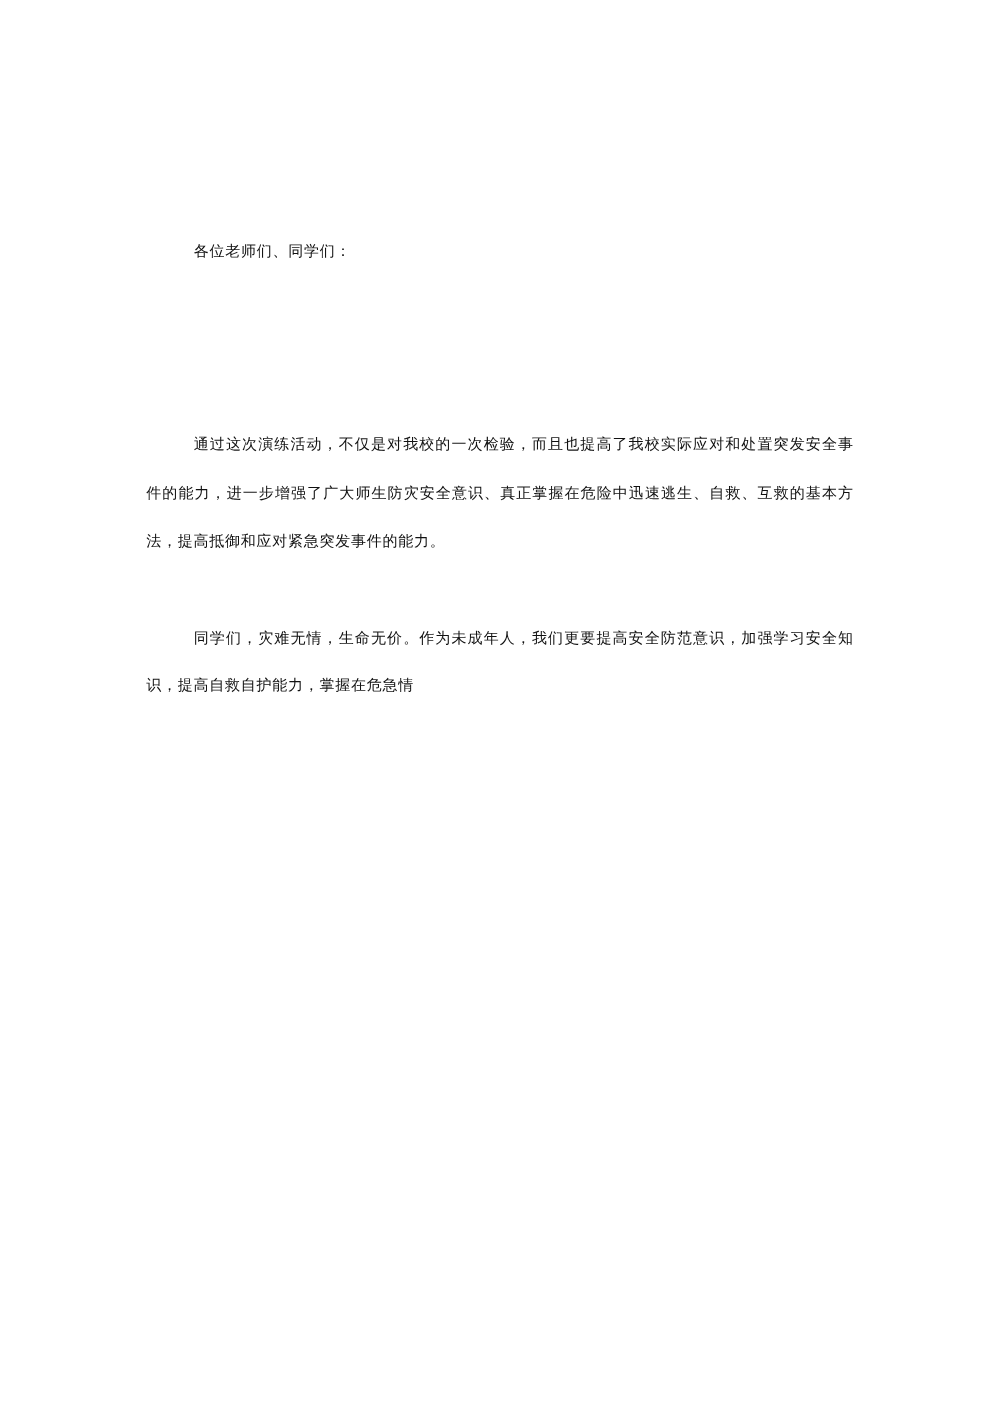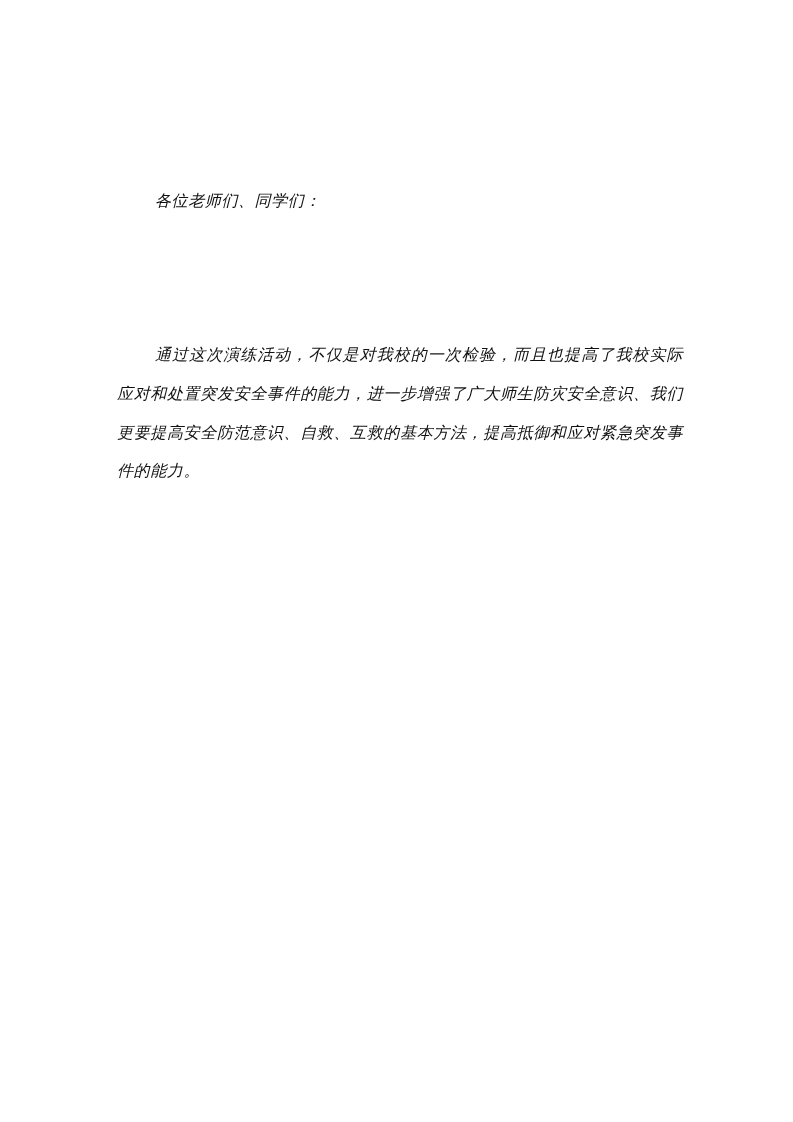--- a/index.html
+++ b/index.html
@@ -16,35 +16,35 @@
       color: #111111;
     }
     .page {
       position: absolute;
       left: 117px;
       top: 182px;
       width: 566px;
     }
     .para {
       margin: 0;
-      font-size: 16px;
+      font-size: 12px;
       line-height: 38.6px;
       text-indent: 38px;
       text-align: justify;
       letter-spacing: 0.6px;
       word-break: break-all;
-      font-style: italic;
     }
     .gap {
       height: 38.6px;
     }
   </style>
 </head>
 <body>
 
 <div class="page">
   <p class="para">各位老师们、同学们：</p>
   <div class="gap"></div>
   <div class="gap"></div>
   <div class="gap"></div>
-  <p class="para">通过这次演练活动，不仅是对我校的一次检验，而且也提高了我校实际应对和处置突发安全事件的能力，进一步增强了广大师生防灾安全意识、我们更要提高安全防范意识、自救、互救的基本方法，提高抵御和应对紧急突发事件的能力。</p>
+  <p class="para">通过这次演练活动，不仅是对我校的一次检验，而且也提高了我校实际应对和处置突发安全事件的能力，进一步增强了广大师生防灾安全意识、真正掌握在危险中迅速逃生、自救、互救的基本方法，提高抵御和应对紧急突发事件的能力。</p>
   <div class="gap"></div>
+  <p class="para">同学们，灾难无情，生命无价。作为未成年人，我们更要提高安全防范意识，加强学习安全知识，提高自救自护能力，掌握在危急情</p>
 </div>
 
 </body></html>

